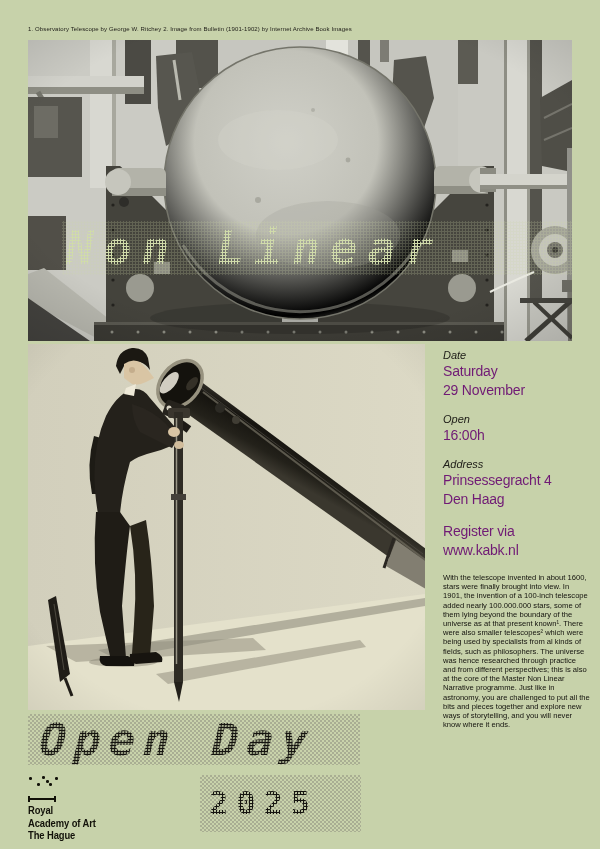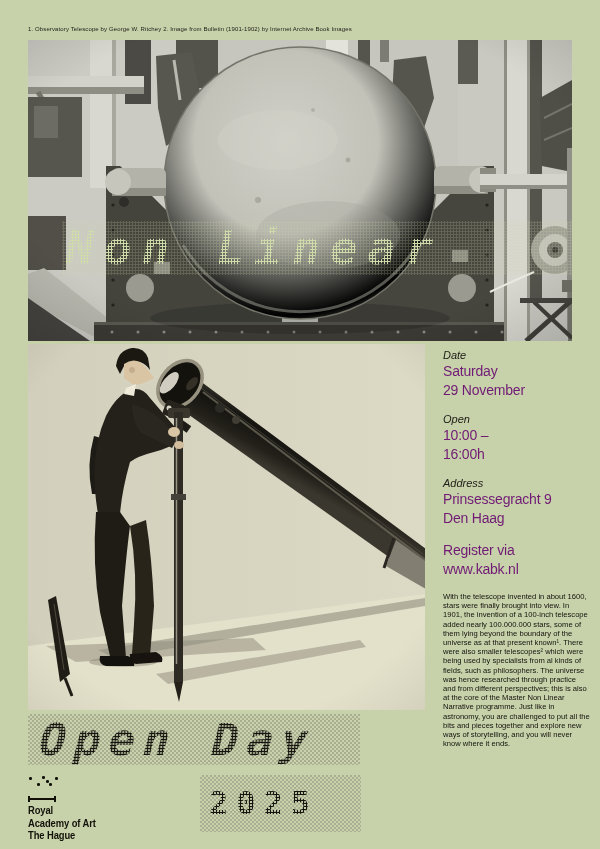--- a/index.html
+++ b/index.html
@@ -292,26 +292,25 @@
 </figure>
 
 <div class="info">
   <div class="block">
     <div class="label">Date</div>
     <div class="value">Saturday</div>
     <div class="value">29 November</div>
   </div>
   <div class="block">
     <div class="label">Open</div>
-    <div class="value">10:00 –</div>
     <div class="value">16:00h</div>
   </div>
   <div class="block">
     <div class="label">Address</div>
-    <div class="value">Prinsessegracht 9</div>
+    <div class="value">Prinsessegracht 4</div>
     <div class="value">Den Haag</div>
   </div>
   <div class="block register">
     <div class="value">Register via</div>
     <div class="value">www.kabk.nl</div>
   </div>
   <p class="intro">With the telescope invented in about 1600, stars were finally brought into view. In 1901, the invention of a 100-inch telescope added nearly 100.000.000 stars, some of them lying beyond the boundary of the universe as at that present known¹. There were also smaller telescopes² which were being used by specialists from al kinds of fields, such as philosophers. The universe was hence researched through practice and from different perspectives; this is also at the core of the Master Non Linear Narrative programme. Just like in astronomy, you are challenged to put all the bits and pieces together and explore new ways of storytelling, and you will never know where it ends.</p>
 </div>
 
 <div class="openday-band dither">

